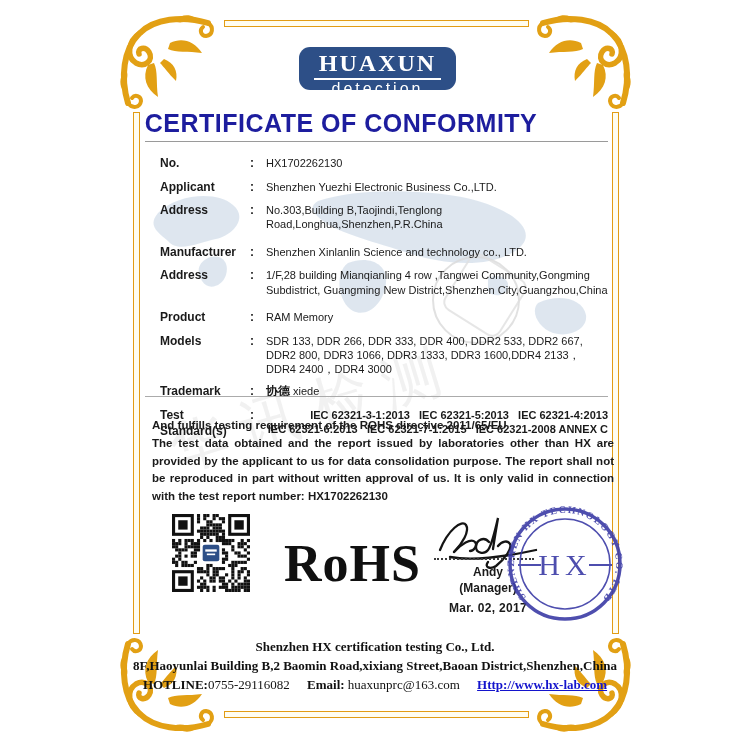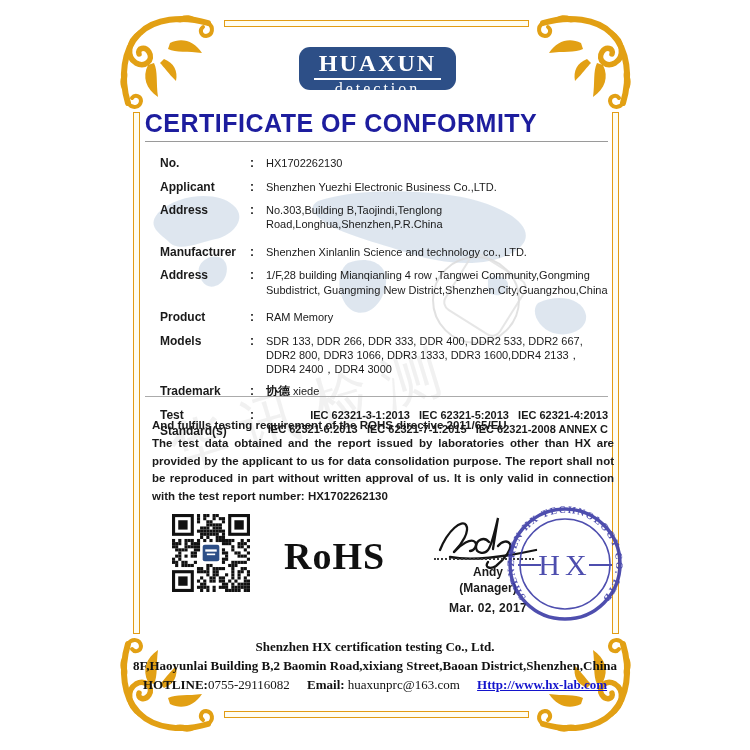--- a/index.html
+++ b/index.html
@@ -22,21 +22,21 @@
              border-radius:50%;opacity:.8;}
   .square-wm{position:absolute;left:452px;top:262px;width:62px;height:62px;border:2px solid #e0e0e0;
              border-radius:10px;transform:rotate(32deg);opacity:.8;}
   .text-wm{position:absolute;left:165px;top:370px;font-size:58px;letter-spacing:16px;color:#e6e6e6;
            transform:rotate(-17deg);opacity:.55;white-space:nowrap;}
   
   .logo{position:absolute;left:299px;top:47px;width:157px;height:43px;background:#2d4f87;
         border-radius:11px;text-align:center;color:#fff;z-index:2;}
   .logo .brand{display:inline-block;font-family:"Liberation Serif",serif;font-weight:bold;
                font-size:24px;letter-spacing:2px;border-bottom:2px solid #fff;padding:1px 5px 1px 5px;margin-top:2px;}
-  .logo .sub{font-family:Liberation Serif, serif;font-size:16px;letter-spacing:3px;margin-top:0px;}
+  .logo .sub{font-family:Liberation Sans, sans-serif;font-size:16px;letter-spacing:3px;margin-top:0px;}
   .title{position:absolute;left:0;top:109px;width:682px;text-align:center;z-index:2;
          font-size:25px;font-weight:bold;letter-spacing:.5px;color:#1d1d9e;}
   .rule1{position:absolute;left:145px;top:141px;width:463px;border-top:1px solid #9a9a9a;z-index:2;}
   .rule2{position:absolute;left:145px;top:396px;width:463px;border-top:1px solid #ababab;z-index:2;}
   
   .fields{position:absolute;left:160px;top:156px;width:448px;z-index:2;}
   .frow{display:flex;align-items:flex-start;margin-bottom:8px;line-height:1.3;}
   .frow.gap{margin-top:13px;justify-content:flex-end;}
   .frow .lbl{width:90px;font-size:12px;font-weight:bold;flex:none;}
   .frow .col{width:16px;font-size:12px;font-weight:bold;flex:none;}
@@ -44,21 +44,21 @@
   .frow .val.bold{font-weight:bold;text-align:right;}
   .frow .val .cn{font-weight:bold;font-size:12px;}
   .pre{white-space:pre-wrap;}
   
   .statement{position:absolute;left:152px;top:417px;width:462px;z-index:2;
              font-size:11.5px;font-weight:bold;line-height:1.55;}
   .statement .body{text-align:justify;}
   
   .qr{position:absolute;left:172px;top:514px;z-index:2;}
   .rohs{position:absolute;left:284px;top:534px;z-index:2;font-family:"Liberation Serif",serif;
-        font-size:38px;font-weight:bold;color:#101010;letter-spacing:1px;}
+        font-size:52px;font-weight:bold;color:#101010;letter-spacing:1px;}
   .sig{position:absolute;left:432px;top:512px;width:110px;z-index:2;}
   .sig .dots{position:absolute;left:2px;top:46px;width:100px;border-bottom:2px dotted #3a3a3a;}
   .sig .who{position:absolute;left:0px;top:52px;width:112px;text-align:center;font-size:12px;font-weight:bold;line-height:1.35;}
   .sig .who .date{margin-top:4px;letter-spacing:.3px;}
   .stamp{position:absolute;left:506px;top:505px;z-index:3;opacity:.9;}
   
   .footer{position:absolute;left:75px;top:638px;width:600px;text-align:center;z-index:2;
           font-family:"Liberation Serif",serif;font-size:13px;line-height:1.45;color:#111;}
   .footer .b{font-weight:bold;}
   .footer a{color:#1414cc;font-weight:bold;text-decoration:underline;}

